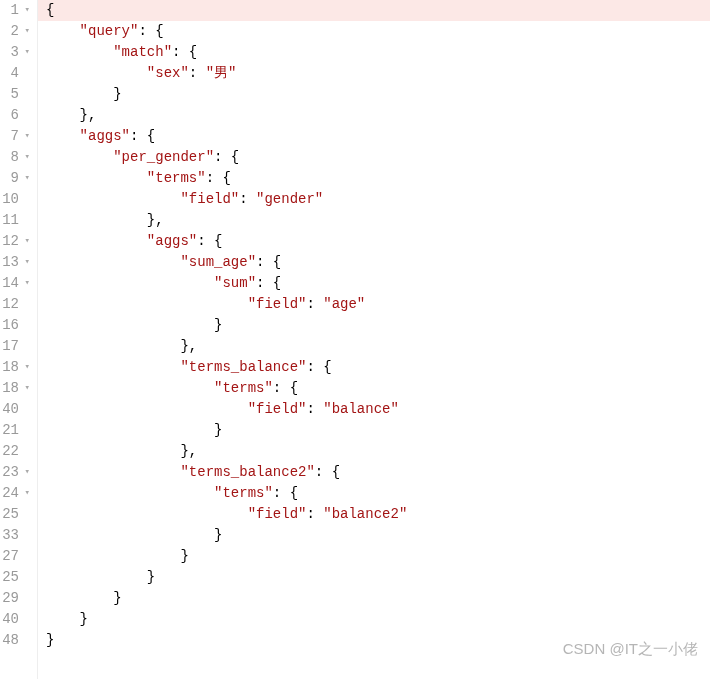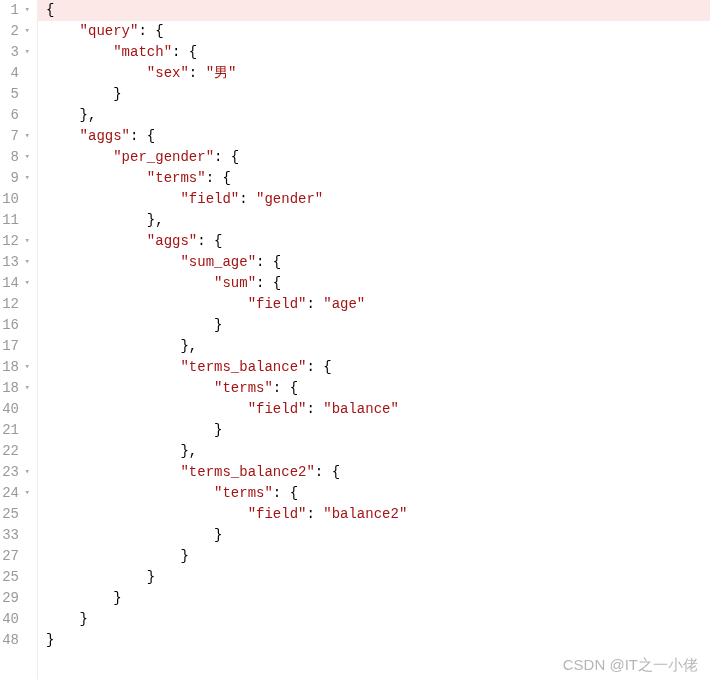--- a/index.html
+++ b/index.html
@@ -56,21 +56,21 @@
 .code-line.highlighted {
   background: #fce8e6;
   margin-left: -8px;
   padding-left: 8px;
 }
 .punct { color: #000; }
 .key { color: #a31515; }
 .str { color: #a31515; }
 .watermark {
   position: absolute;
-  bottom: 4px;
+  bottom: 20px;
   right: 12px;
   color: rgba(120,120,120,0.55);
   font-family: -apple-system, Arial, sans-serif;
   font-size: 15px;
   pointer-events: none;
 }
 </style>
 </head>
 <body>
 

